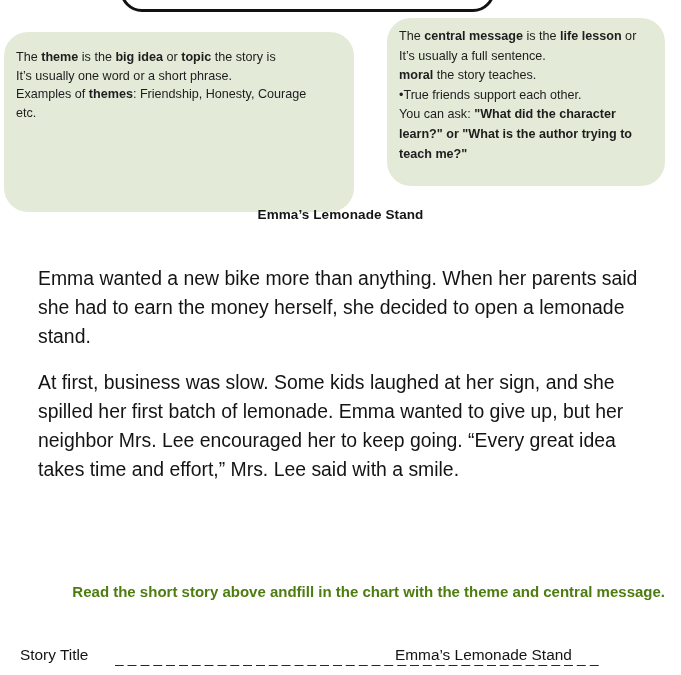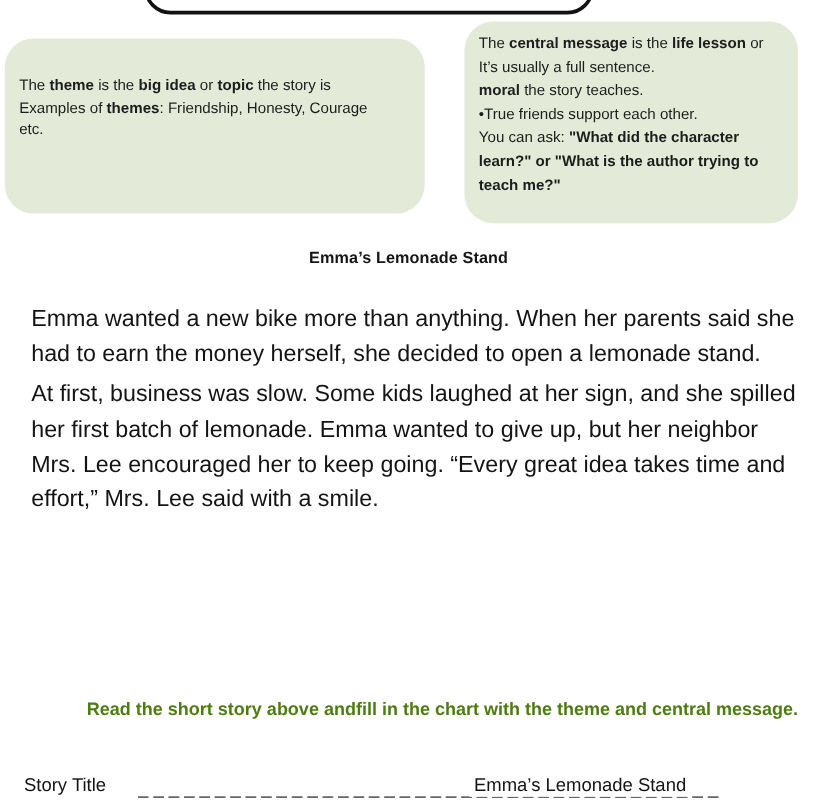--- a/index.html
+++ b/index.html
@@ -40,22 +40,22 @@
   .def-box {
     position: absolute;
     background: #e3ebd8;
     border-radius: 24px;
     box-sizing: border-box;
   }
   .def-box.left {
     left: 4px;
     top: 14px;
     width: 350px;
-    height: 146px;
-    padding: 30px 12px 10px 12px;
+    height: 180px;
+    padding: 16px 12px 10px 12px;
   }
   .def-box.right {
     left: 387px;
     top: 0px;
     width: 278px;
     height: 168px;
     padding: 9px 12px 8px 12px;
   }
   .def-line {
     font-size: 12.6px;
@@ -86,21 +86,21 @@
   .story-body {
     position: absolute;
     left: 22px;
     top: 248px;
     width: 645px;
   }
   .story-para {
     font-size: 19.4px;
     line-height: 29.2px;
     color: #141414;
-    margin: 4px;
+    margin: 16px;
     text-align: left;
   }
 
   
   .instruction {
     position: absolute;
     left: 20px;
     top: 583px;
     width: 645px;
     font-size: 15px;
@@ -150,20 +150,21 @@
 </style>
 </head>
 <body>
 
 <div class="top-callout"></div>
 
 <div class="def-row">
 
   <div class="def-box left" id="theme-box">
       <div class="def-line"><span>The </span><b>theme</b><span> is the </span><b>big idea</b><span> or </span><b>topic</b><span> the story is</span></div>
+      <div class="def-line"><span>It’s usually one word or a short phrase.</span></div>
       <div class="def-line"><span>Examples of </span><b>themes</b><span>: Friendship, Honesty, Courage</span></div>
       <div class="def-line"><span>etc.</span></div>
     </div>
 
   <div class="def-box right" id="central-box">
       <div class="def-line"><span>The </span><b>central message</b><span> is the </span><b>life lesson</b><span> or</span></div>
       <div class="def-line"><span>It’s usually a full sentence.</span></div>
       <div class="def-line"><b>moral</b><span> the story teaches.</span></div>
       <div class="def-line"><span>•True friends support each other.</span></div>
       <div class="def-line"><span>You can ask: </span><b>"What did the character</b></div>

